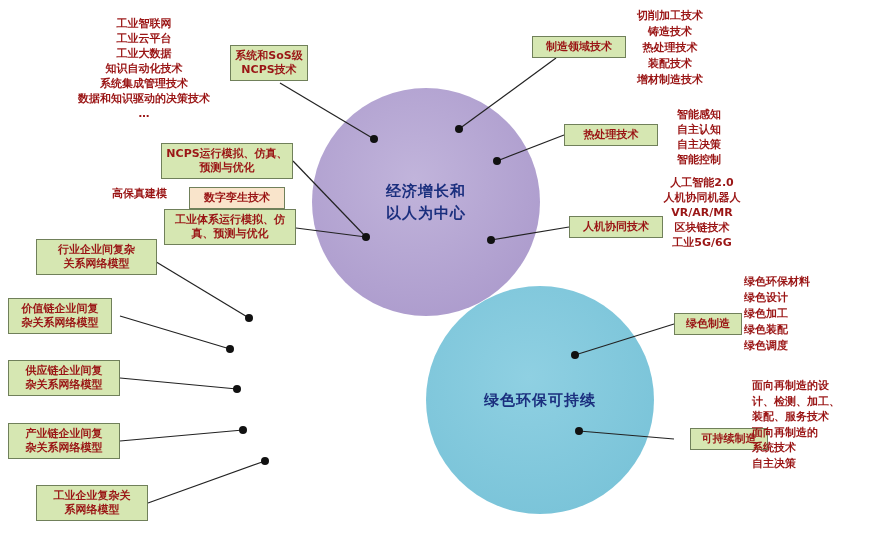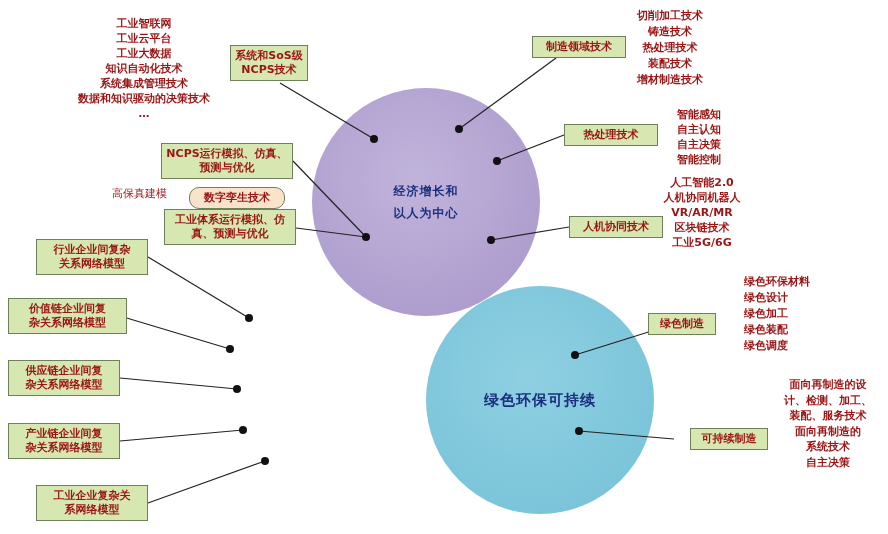--- a/index.html
+++ b/index.html
@@ -8,34 +8,34 @@
     font-family:"DejaVu Sans","Liberation Sans",sans-serif;
   }
   .circle{position:absolute;border-radius:50%;z-index:1;display:flex;align-items:center;justify-content:center;}
   .circle-top{left:312px;top:88px;width:228px;height:228px;
     background:radial-gradient(circle at 45% 40%, #c1b4db, #a795c9);}
   .circle-left{left:196px;top:280px;width:236px;height:236px;
     background:radial-gradient(circle at 45% 40%, #bdd36b, #a8bf52);}
   .circle-right{left:426px;top:286px;width:228px;height:228px;
     background:radial-gradient(circle at 45% 40%, #8fd0e2, #74c0d6);}
   .circle-label{
-    color:#1b2f7e;font-weight:bold;font-size:12px;line-height:22px;
+    color:#1b2f7e;font-weight:bold;font-size:15px;line-height:22px;
     text-align:center;white-space:pre-line;letter-spacing:1px;
   }
   .circle-left .circle-label,.circle-right .circle-label{font-size:15px;}
   .connectors{position:absolute;left:0;top:0;z-index:2;}
   .gbox{
     position:absolute;z-index:3;box-sizing:border-box;
     background:#d6e7b2;border:1px solid #70805a;
     color:#9a1515;font-size:11px;font-weight:bold;line-height:14px;
     text-align:center;white-space:pre-line;padding:3px 3px;
   }
   .pbox{background:#f9e4cb;}
   .rtext{
-    position:absolute;z-index:3;color:#9a1515;font-size:11px;font-weight:normal;
+    position:absolute;z-index:3;color:#9a1515;font-size:11px;font-weight:bold;
     white-space:nowrap;
   }
   .tlist{
     position:absolute;z-index:3;color:#9a1515;font-size:11px;font-weight:bold;
   }
   .tlist .list-line{white-space:pre-line;}
 </style>
 </head>
 <body>
 
@@ -82,34 +82,34 @@
   </svg>
 
   <div class="gbox" style="left:230px;top:45px;width:78px;">系统和SoS级
 NCPS技术</div>
   <div class="gbox" style="left:532px;top:36px;width:94px;">制造领域技术</div>
   <div class="gbox" style="left:564px;top:124px;width:94px;">热处理技术</div>
   <div class="gbox" style="left:569px;top:216px;width:94px;">人机协同技术</div>
   <div class="gbox" style="left:161px;top:143px;width:132px;">NCPS运行模拟、仿真、
 预测与优化</div>
   <div class="rtext" style="left:112px;top:186px;">高保真建模</div>
-  <div class="gbox pbox" style="left:189px;top:187px;width:96px;border-radius:10px;">数字孪生技术</div>
+  <div class="gbox pbox" style="left:189px;top:187px;width:96px;">数字孪生技术</div>
   <div class="gbox" style="left:164px;top:209px;width:132px;">工业体系运行模拟、仿
 真、预测与优化</div>
-  <div class="gbox" style="left:36px;top:239px;width:112px;">行业企业间复杂
+  <div class="gbox" style="left:36px;top:239px;width:121px;">行业企业间复杂
 关系网络模型</div>
-  <div class="gbox" style="left:8px;top:298px;width:119px;">价值链企业间复
+  <div class="gbox" style="left:8px;top:298px;width:104px;">价值链企业间复
 杂关系网络模型</div>
   <div class="gbox" style="left:8px;top:360px;width:112px;">供应链企业间复
 杂关系网络模型</div>
   <div class="gbox" style="left:8px;top:423px;width:112px;">产业链企业间复
 杂关系网络模型</div>
   <div class="gbox" style="left:36px;top:485px;width:112px;">工业企业复杂关
 系网络模型</div>
-  <div class="gbox" style="left:648px;top:313px;width:68px;">绿色制造</div>
+  <div class="gbox" style="left:674px;top:313px;width:68px;">绿色制造</div>
   <div class="gbox" style="left:674px;top:428px;width:78px;margin-left:16px;">可持续制造</div>
 
   <div class="tlist" style="left:55px;top:16px;width:178px;text-align:center;line-height:15px;">
       <div class="list-line">工业智联网</div>
       <div class="list-line">工业云平台</div>
       <div class="list-line">工业大数据</div>
       <div class="list-line">知识自动化技术</div>
       <div class="list-line">系统集成管理技术</div>
       <div class="list-line">数据和知识驱动的决策技术</div>
       <div class="list-line">…</div>
@@ -134,21 +134,21 @@
       <div class="list-line">区块链技术</div>
       <div class="list-line">工业5G/6G</div>
     </div>
   <div class="tlist" style="left:744px;top:274px;width:92px;text-align:left;line-height:16px;">
       <div class="list-line">绿色环保材料</div>
       <div class="list-line">绿色设计</div>
       <div class="list-line">绿色加工</div>
       <div class="list-line">绿色装配</div>
       <div class="list-line">绿色调度</div>
     </div>
-  <div class="tlist" style="left:776px;top:378px;width:104px;text-align:center;line-height:15.5px;font-family:Liberation Mono, monospace;">
+  <div class="tlist" style="left:752px;top:378px;width:104px;line-height:15.5px;">
       <div class="list-line">面向再制造的设
 计、检测、加工、
 装配、服务技术</div>
       <div class="list-line">面向再制造的
 系统技术</div>
       <div class="list-line">自主决策</div>
     </div>
 
 </div>
 

